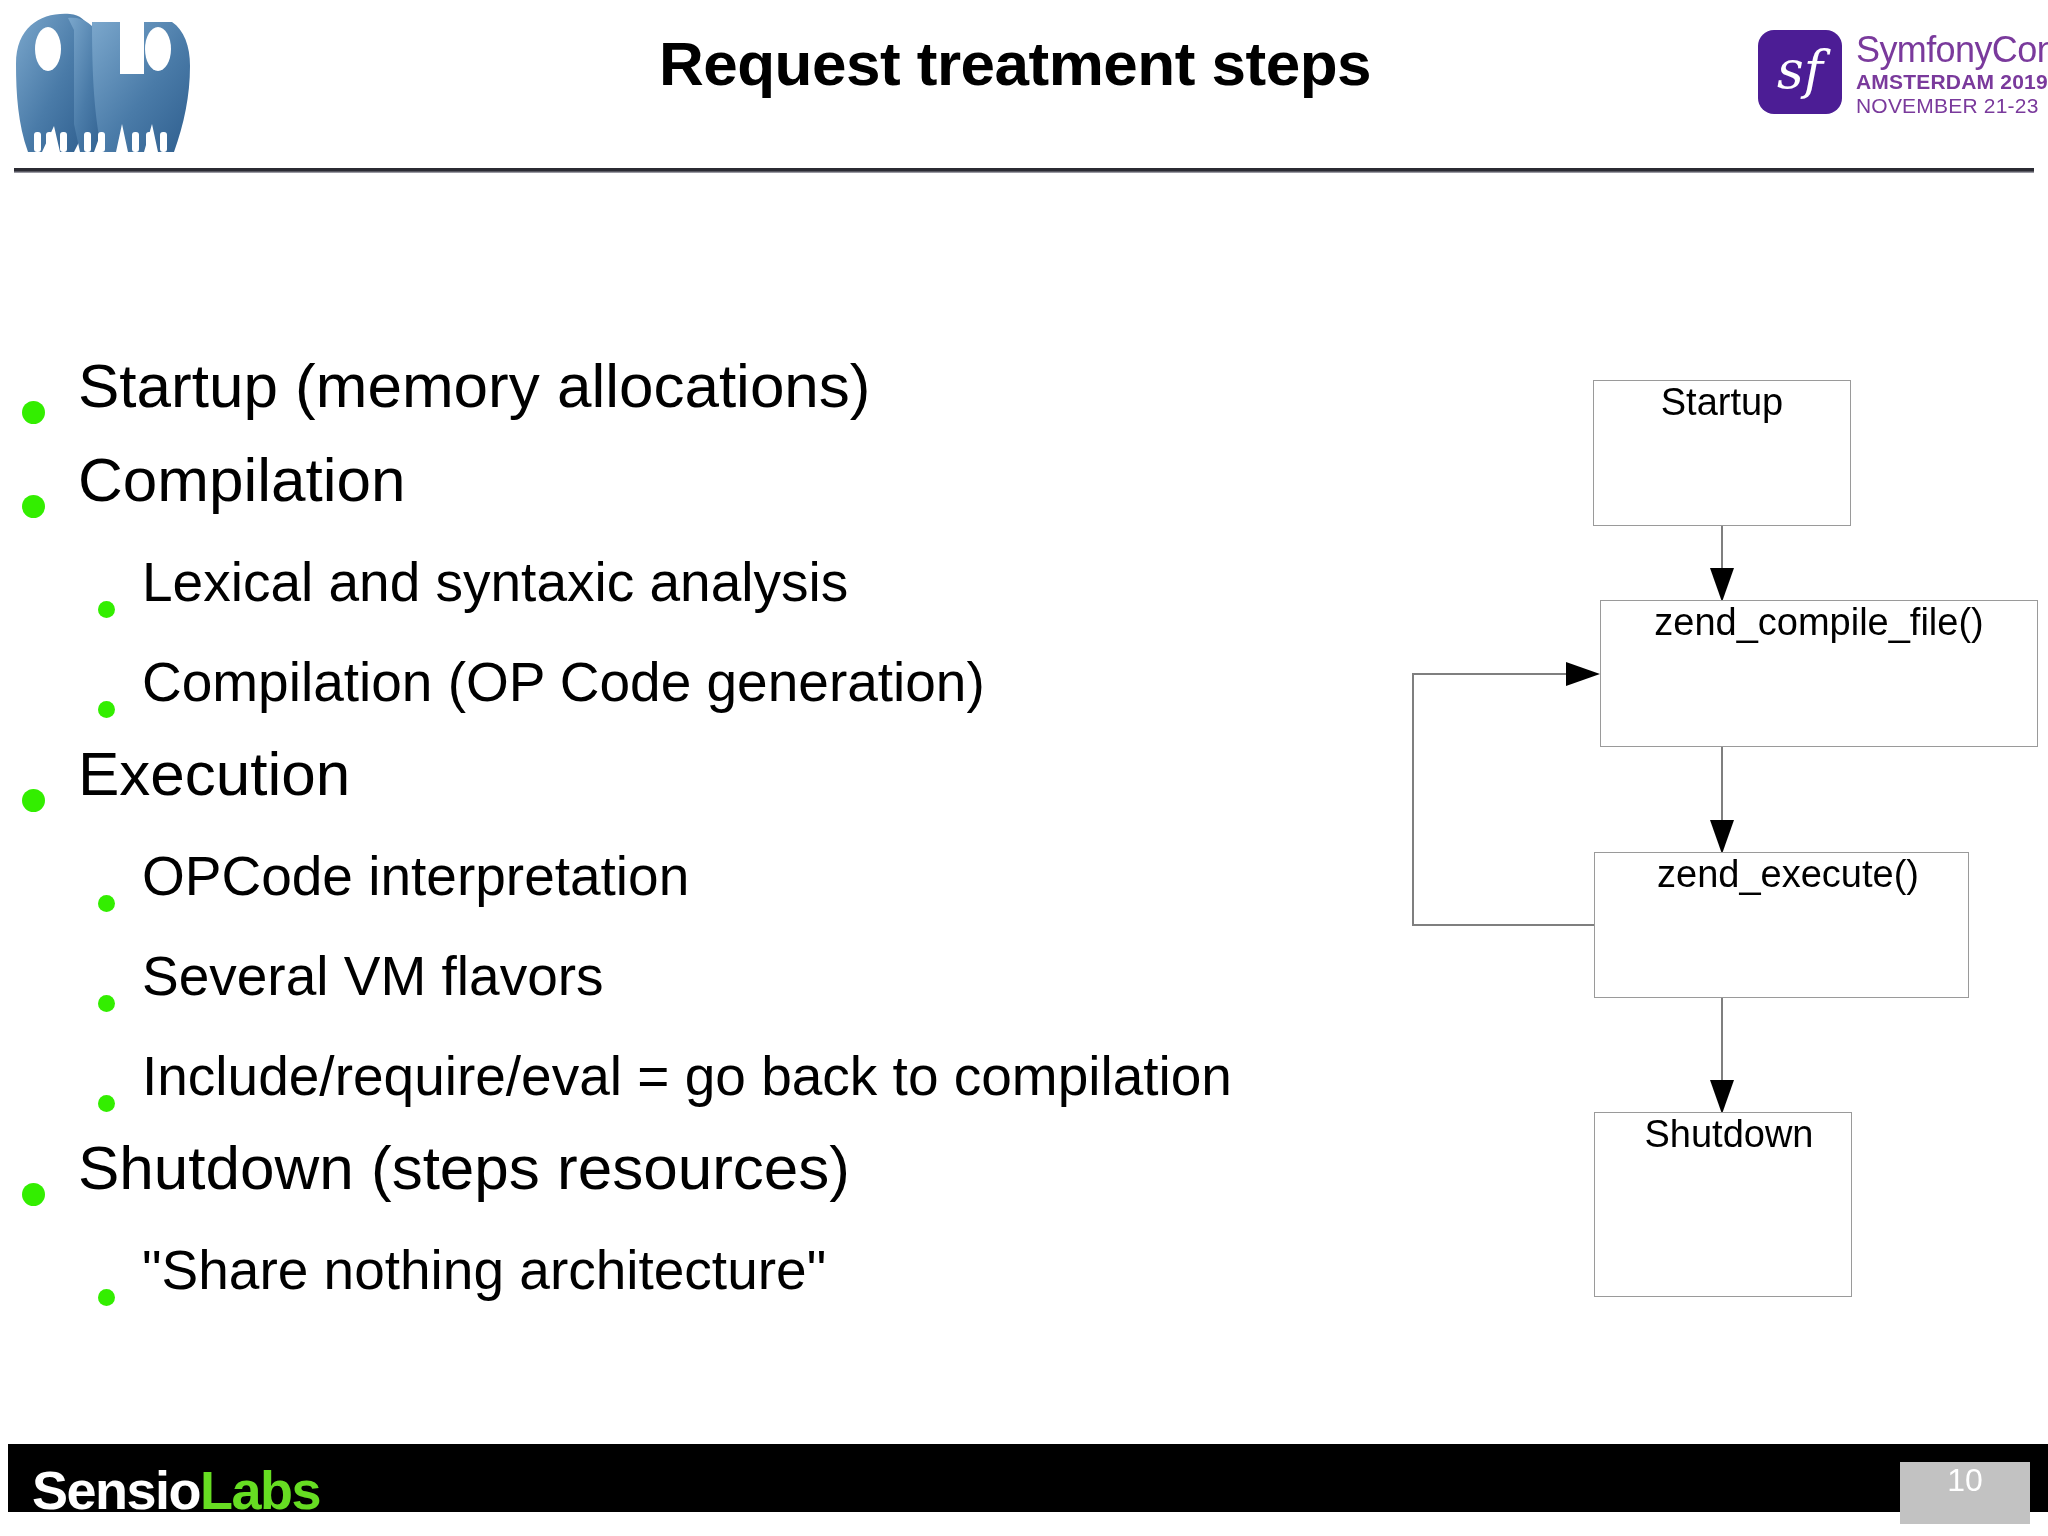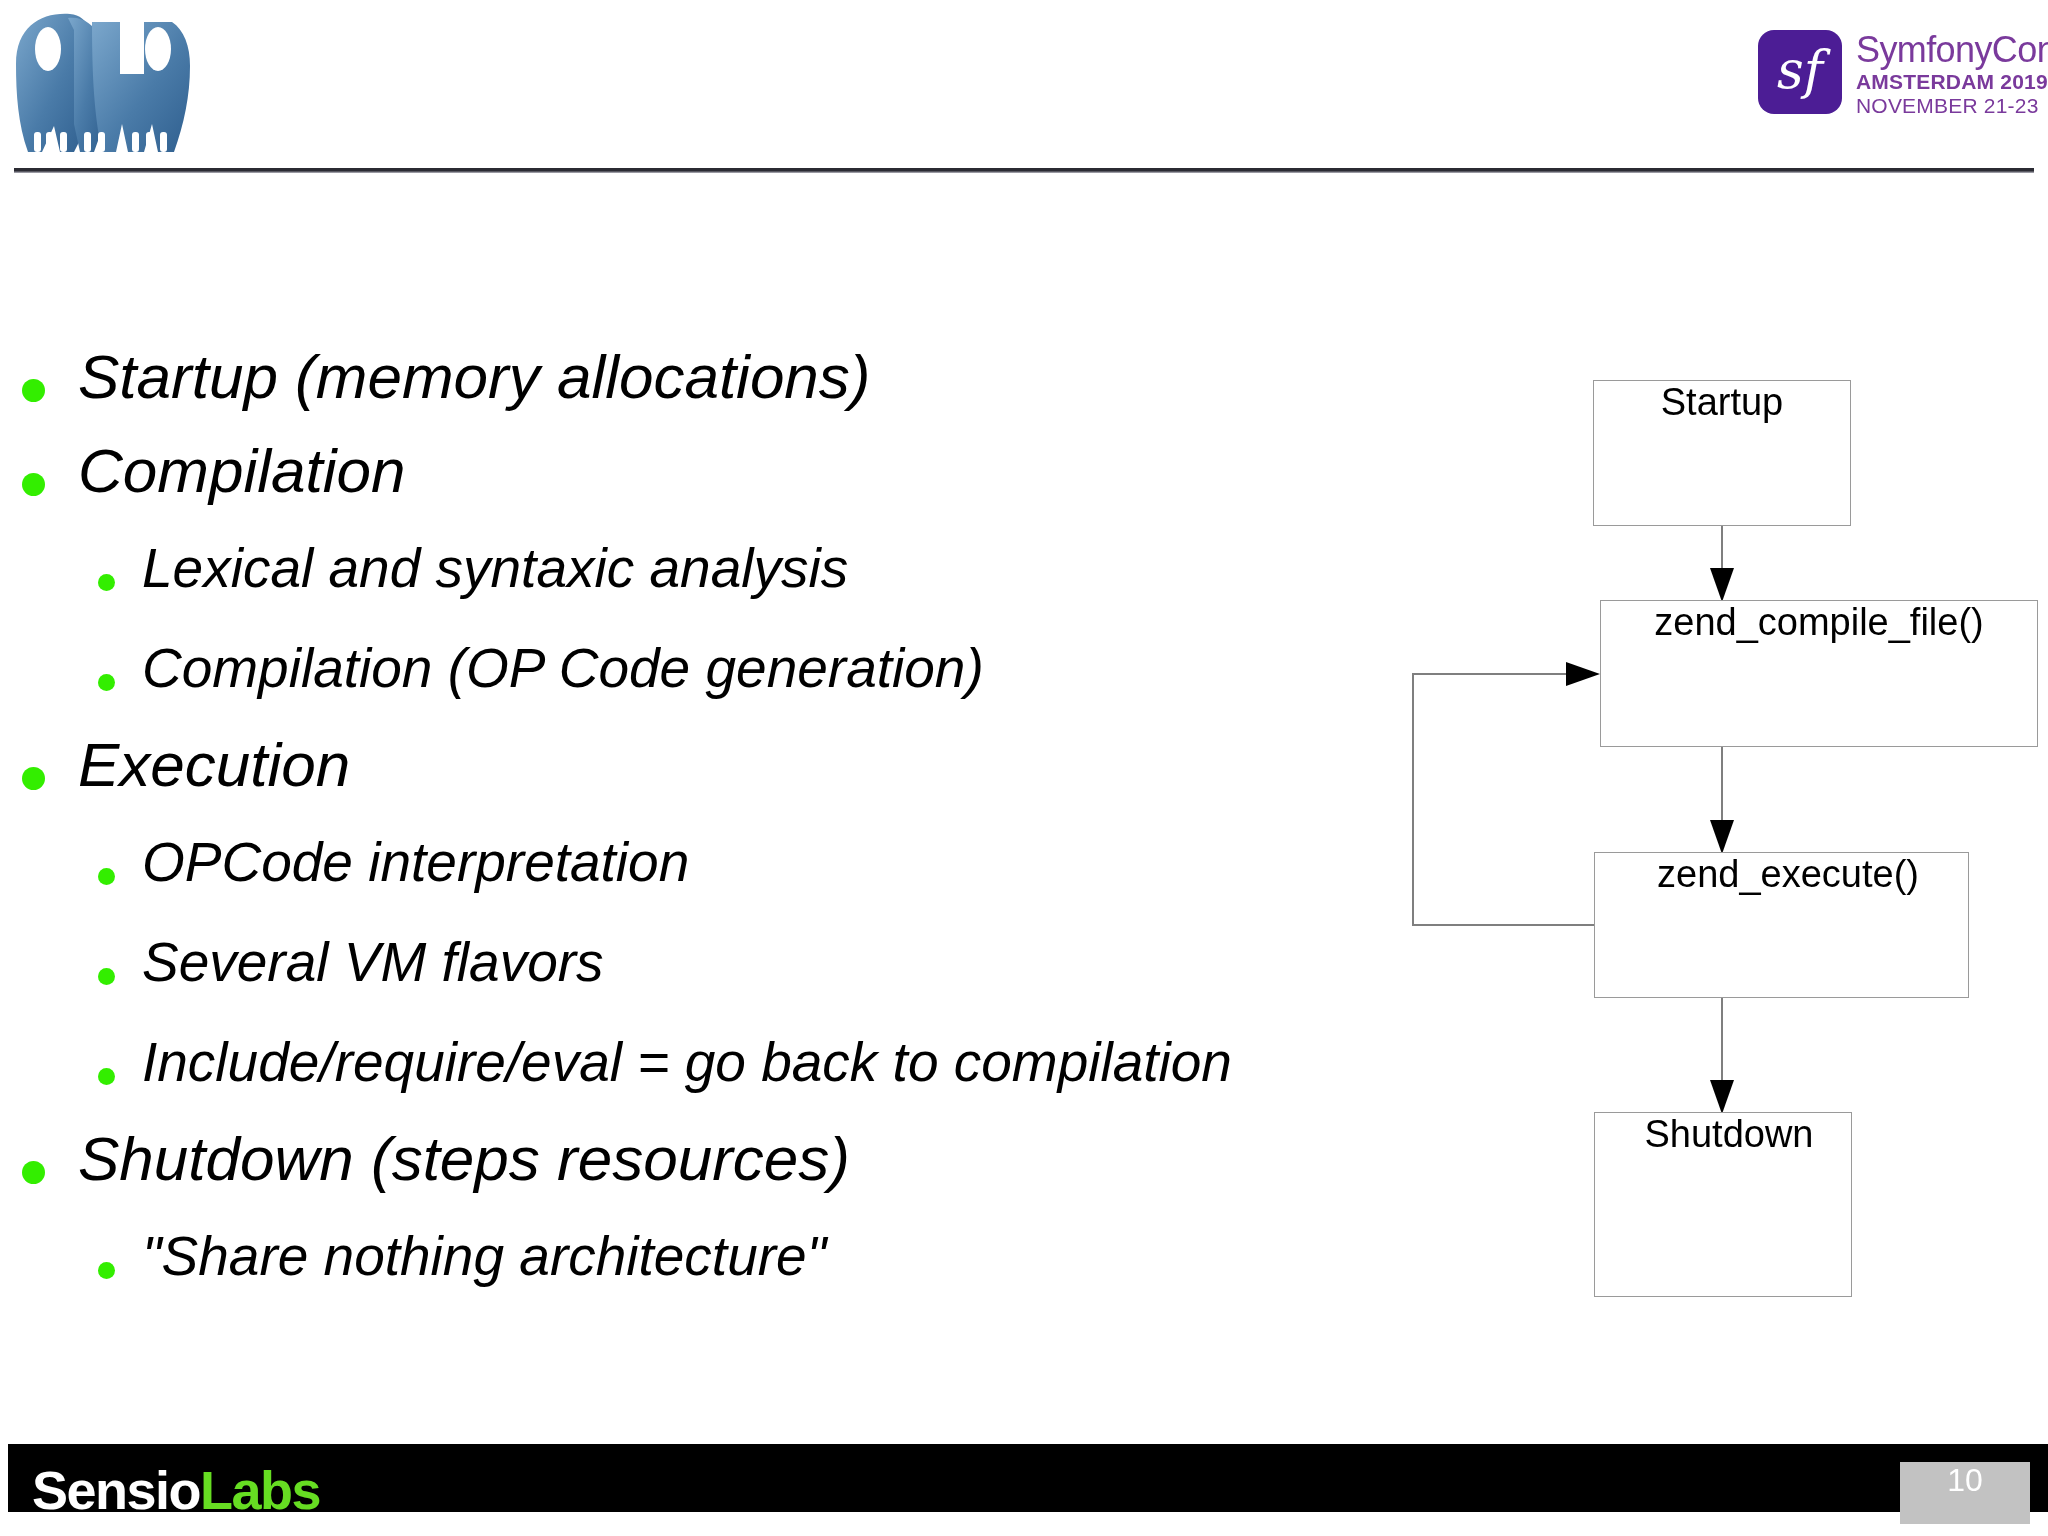--- a/index.html
+++ b/index.html
@@ -108,23 +108,22 @@
   }
 
   
   #bullet-list {
     position: absolute;
     left: 0px; top: 330px;
     width: 1400px;
   }
   .bullet-row {
     display: flex;
-    align-items: center;
+    align-items: flex-end;
     position: relative;
-    font-style: italic;
   }
   .bullet-row.level-1 {
     padding-left: 22px;
     height: 94px;
   }
   .bullet-row.level-2 {
     padding-left: 98px;
     height: 100px;
   }
   .bullet-dot {
@@ -253,20 +252,21 @@
         <rect x="52" y="128" width="7" height="20" rx="3"></rect>
         <rect x="76" y="128" width="7" height="20" rx="3"></rect>
         <rect x="90" y="128" width="7" height="20" rx="3"></rect>
         <rect x="124" y="128" width="7" height="20" rx="3"></rect>
         <rect x="138" y="128" width="7" height="20" rx="3"></rect>
         <rect x="152" y="128" width="7" height="20" rx="3"></rect>
       </g>
     </svg>
   </div>
 
+  <div id="slide-title">Request treatment steps</div>
 
   <div id="symfonycon-logo">
     <div id="sf-mark">
       <div id="sf-glyph">sf</div>
     </div>
     <div id="sf-text">
       <div id="sf-name">SymfonyCon</div>
       <div id="sf-city">AMSTERDAM 2019</div>
       <div id="sf-dates">NOVEMBER 21-23</div>
     </div>

